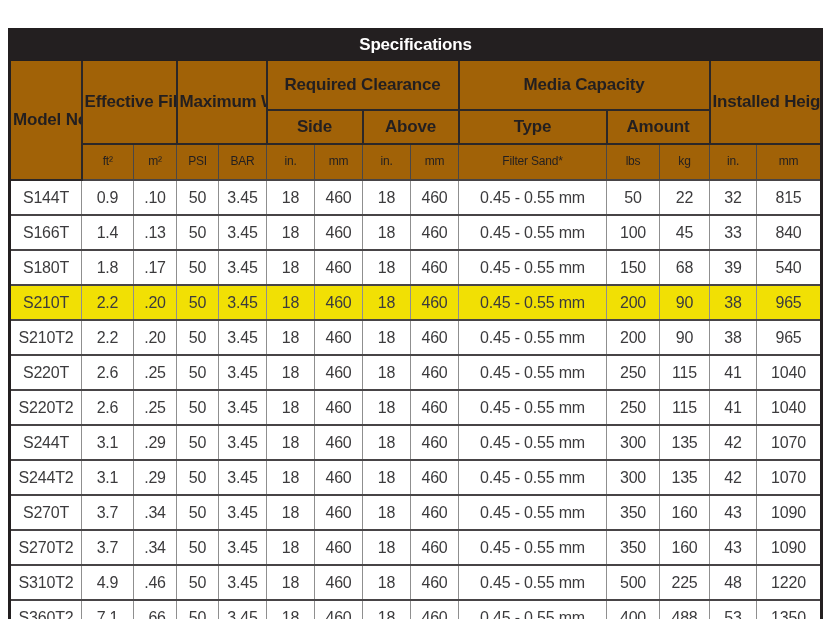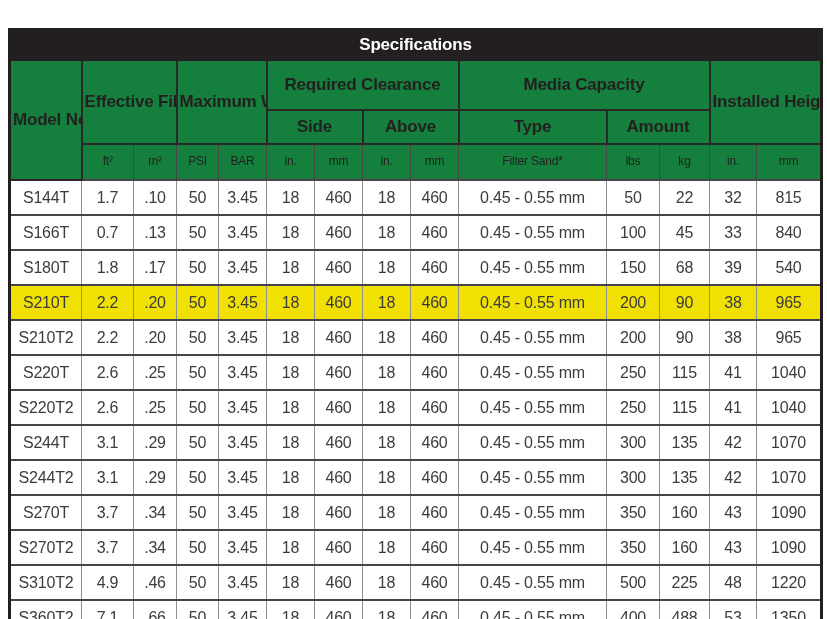--- a/index.html
+++ b/index.html
@@ -38,21 +38,21 @@
     height: 26px;
     border: 2px solid #231f20;
   }
   
   thead th {
     border: 2px solid #2b2728;
     font-weight: bold;
     font-size: 17px;
     line-height: 1.1;
     color: #231f20;
-    background: #15803d;
+    background: #a16207;
   }
   tr.group-row th { height: 46px; }
   tr.sub-row th { height: 30px; }
   tr.units-row th {
     font-weight: normal;
     font-size: 12px;
     height: 32px;
     border: 1.5px solid #4a4748;
   }
   
@@ -120,37 +120,37 @@
       <th>Filter Sand*</th>
       <th>lbs</th>
       <th>kg</th>
       <th>in.</th>
       <th>mm</th>
     </tr>
   </thead>
   <tbody>
       <tr>
         <td>S144T</td>
-        <td>1.7</td>
+        <td>0.9</td>
         <td>.10</td>
         <td>50</td>
         <td>3.45</td>
         <td>18</td>
         <td>460</td>
         <td>18</td>
         <td>460</td>
         <td>0.45 - 0.55 mm</td>
         <td>50</td>
         <td>22</td>
         <td>32</td>
         <td>815</td>
       </tr>
       <tr>
         <td>S166T</td>
-        <td>0.7</td>
+        <td>1.4</td>
         <td>.13</td>
         <td>50</td>
         <td>3.45</td>
         <td>18</td>
         <td>460</td>
         <td>18</td>
         <td>460</td>
         <td>0.45 - 0.55 mm</td>
         <td>100</td>
         <td>45</td>

